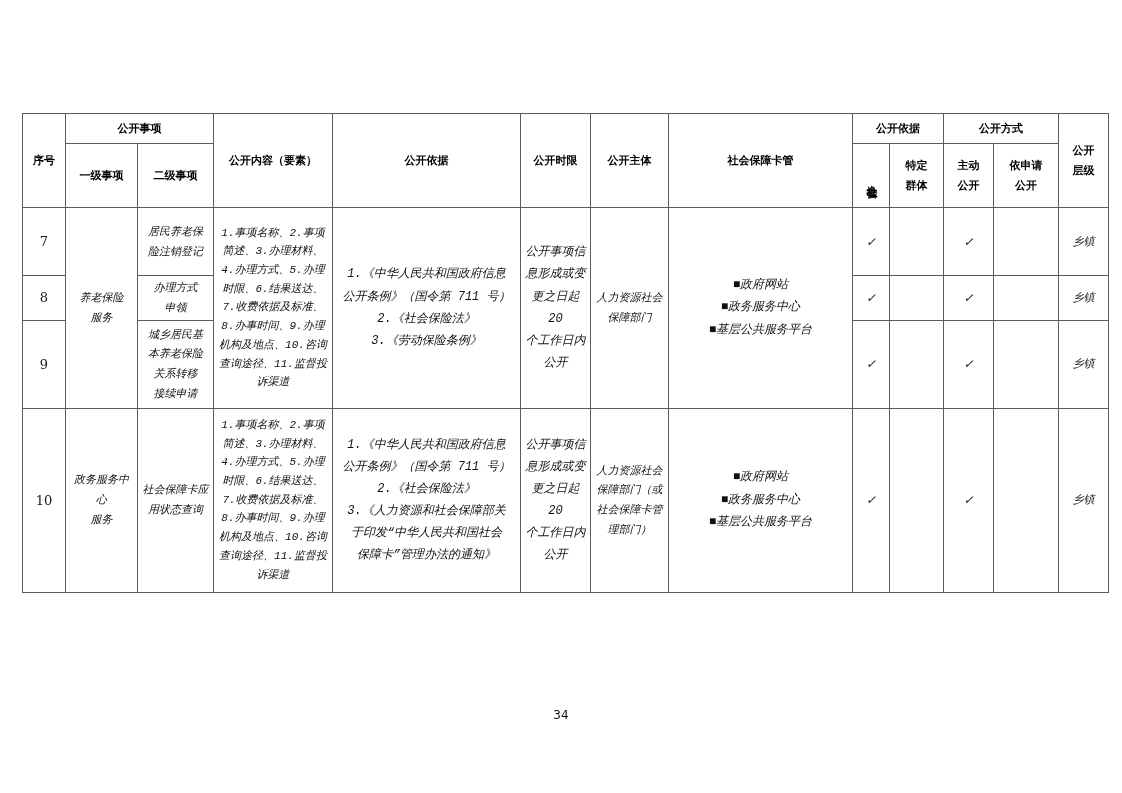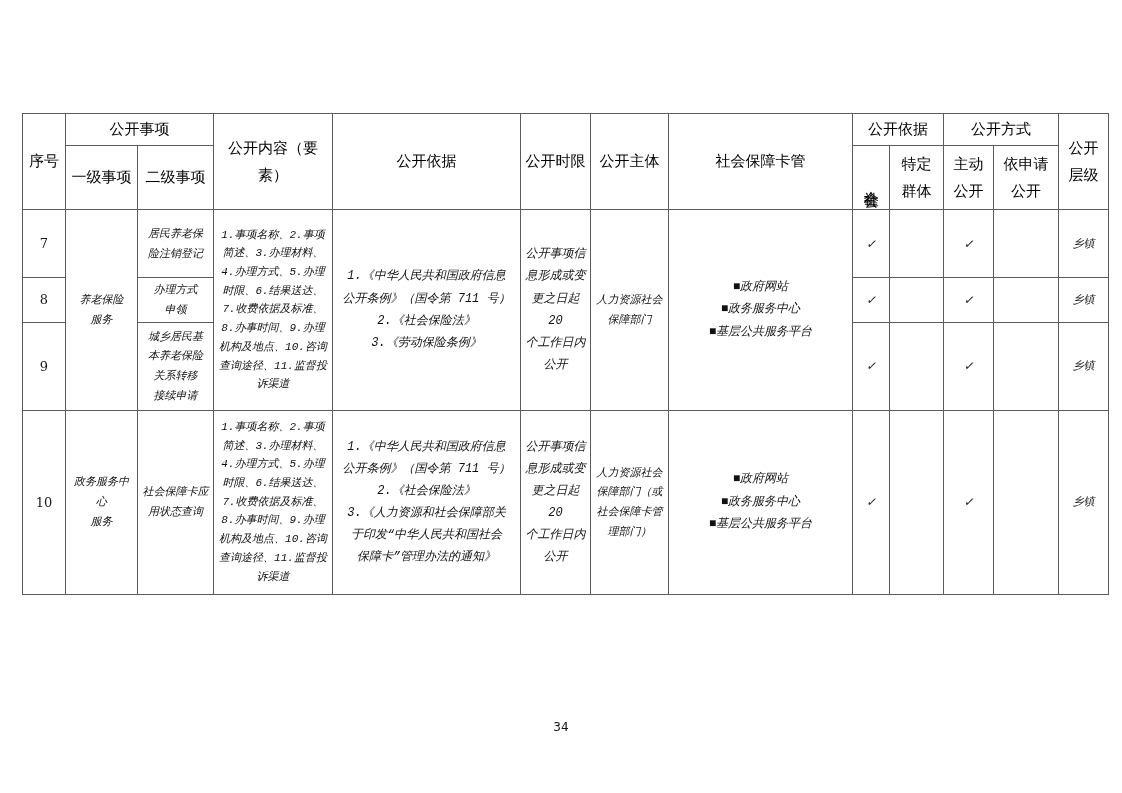--- a/index.html
+++ b/index.html
@@ -12,21 +12,21 @@
   }
   table.grid th, table.grid td {
     border:1px solid #5c5c5c;
     padding:2px 3px;
     text-align:center; vertical-align:middle;
     overflow:hidden;
     white-space:pre-line;
   }
   th {
     font-family:"DejaVu Sans", sans-serif;
-    font-weight:normal; font-size:15px; line-height:1.8; color:#000;
+    font-weight:bold; font-size:11px; line-height:1.8; color:#000;
   }
   td.num {
     font-family:"DejaVu Serif", serif;
     font-style:normal; font-size:13px;
   }
   td.kai {
     font-family:"DejaVu Serif", serif;
     font-style:italic;
     font-size:12px; line-height:1.8; color:#111;
   }
@@ -41,21 +41,20 @@
     font-size:12px; color:#222;
   }
   th.vert span {
     writing-mode:vertical-rl; text-orientation:upright;
     line-height:1.1; letter-spacing:1px; display:inline-block;
   }
   .pageno {
     position:absolute; top:708px; left:0; width:1122px;
     text-align:center; font-size:12px; color:#111;
     font-family:"DejaVu Sans", sans-serif;
-    margin-top:12px;
   }
 </style>
 </head>
 <body>
 
 <div class="sheet">
 
   <table class="grid">
     <colgroup>
       <col style="width:43px">

